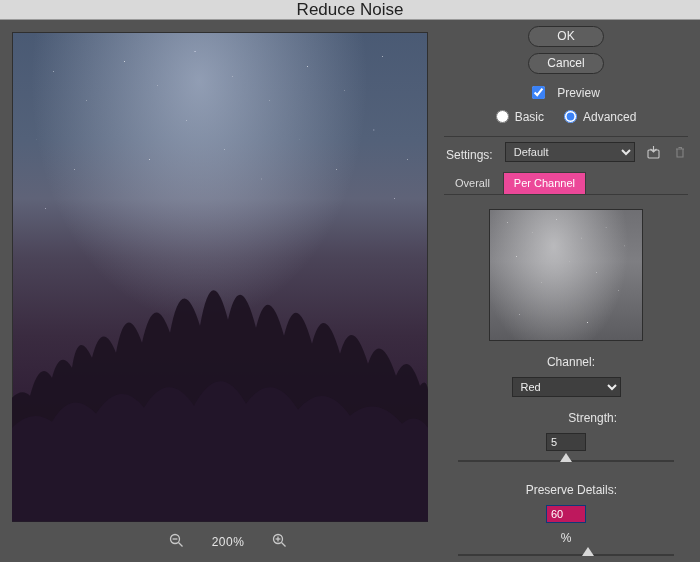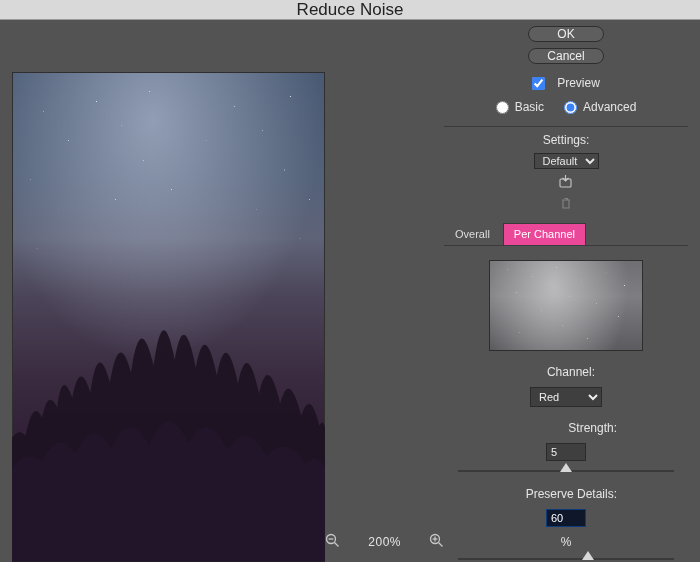--- a/index.html
+++ b/index.html
@@ -3,21 +3,21 @@
 <meta charset="utf-8">
 <style>
 * { box-sizing: border-box; margin: 0; padding: 0; font-family: "Helvetica Neue", Arial, sans-serif; }
 body { background: #535353; width: 700px; height: 562px; overflow: hidden; color: #e5e5e5; font-size: 12px; }
 
 .titlebar { height: 20px; line-height: 20px; text-align: center; background: #d9d9d9; color: #222; font-size: 17px; border-bottom: 1px solid #9a9a9a; }
 
 .dialog { display: flex; height: 542px; }
 
 
-.left { width: 444px; display: flex; flex-direction: row; padding: 4px 0 0 12px; align-items: flex-end; }
+.left { width: 444px; display: flex; flex-direction: column; padding: 12px 0 0 12px; }
 .preview {
   width: 416px; height: 490px;
   background:
     radial-gradient(ellipse 280px 400px at 45% 10%, rgba(200,210,230,0.55), transparent 60%),
     radial-gradient(ellipse 600px 300px at 50% 110%, rgba(55,25,50,1), transparent 60%),
     linear-gradient(180deg, #4a5a74 0%, #536179 22%, #5f6378 34%, #4b4458 46%, #3a2b40 62%, #2e1c34 80%, #281a30 100%);
   position: relative; overflow: hidden;
   box-shadow: inset 0 0 0 1px #2f2f2f;
 }
 .preview::before { 
@@ -64,21 +64,21 @@
 }
 .checkrow, .radiorow { display:flex; align-items:center; justify-content:center; gap:12px; margin-top:12px; }
 .radiorow { gap:20px; margin-top:10px; }
 .radiorow label { display:flex; align-items:center; gap:6px; cursor:pointer; }
 input[type=radio], input[type=checkbox] { accent-color:#3b82f6; }
 input[type=checkbox] { width:13px; height:13px; }
 input[type=radio] { width:13px; height:13px; }
 
 .divider { height:1px; background:#3a3a3a; margin:12px 0 6px; }
 
-.settingsrow { display:flex; align-items:center; gap:6px; padding:0 2px;flex-direction:column; }
+.settingsrow { display:flex; align-items:flex-end; gap:12px; padding:0 2px; }
 .settingsrow select {
   flex:1; height:20px; background:#474747; color:#e5e5e5;
   border:1px solid #2a2a2a; font-size:11px; padding:0 4px;
 }
 .mini-icon { opacity:.85; }
 .mini-icon.dim { opacity:.35; }
 
 .tabs { display:flex; margin-top:10px; border-bottom:1px solid #3a3a3a; }
 .tab {
   padding:4px 10px 5px; font-size:11px; color:#ddd;
@@ -113,21 +113,21 @@
     radial-gradient(1px 1px at 64% 86%, #fff, transparent 60%);
   opacity:.8;
 }
 
 .row { display:flex; align-items:center; gap:8px; margin-top:14px; padding:0 8px;flex-direction:column; }
 .row label { text-align:right; }
 .numbox {
   width:40px; height:18px; background:#3f3f3f; color:#eee;
   border:1px solid #2a2a2a; font-size:11px; text-align:left; padding:0 4px;
 }
-.numbox.sel { background:#0f172a; color:#fff; border-color:#0d3a78; }
+.numbox.sel { background:#be185d; color:#fff; border-color:#0d3a78; }
 
 .slider-wrap { position:relative; height:18px; margin:2px 14px 0; }
 .slider-track { position:absolute; left:0; right:0; top:7px; height:2px; background:#3a3a3a; }
 .slider-thumb {
   position:absolute; top:0; width:0; height:0;
   border-left:6px solid transparent; border-right:6px solid transparent;
   border-bottom:9px solid #d8d8d8; transform:translateX(-6px);
   cursor:pointer;
 }
 
@@ -221,21 +221,21 @@
 
     <div class="tabs">
       <div class="tab">Overall</div>
       <div class="tab active">Per Channel</div>
     </div>
 
     <div class="channel-preview"></div>
 
     <div class="row">
       <label class="lbl-channel">Channel:</label>
-      <select class="numbox" style="width:72px;height:20px;">
+      <select class="numbox" style="width:109px;height:20px;">
         <option>Red</option>
       </select>
     </div>
 
     <div class="row">
       <label class="lbl-strength">Strength:</label>
       <input class="numbox" value="5" style="">
     </div>
     <div class="slider-wrap">
       <div class="slider-track"></div>

